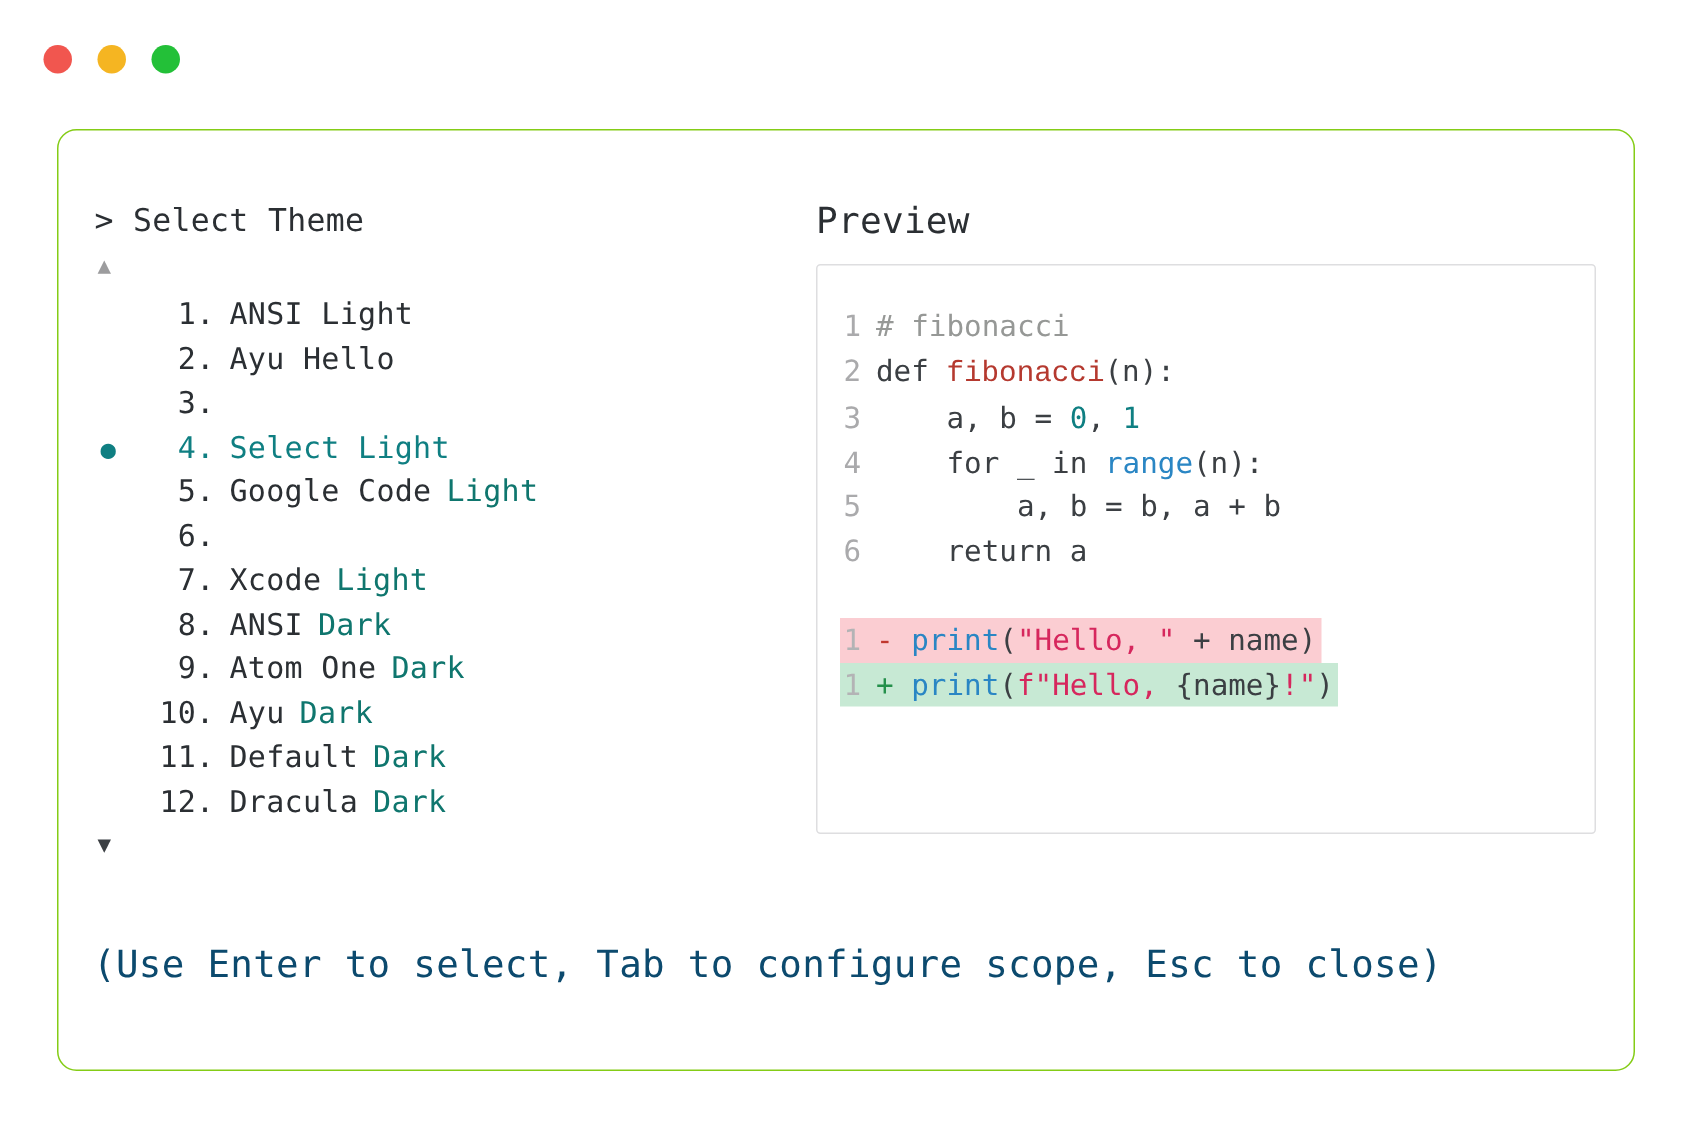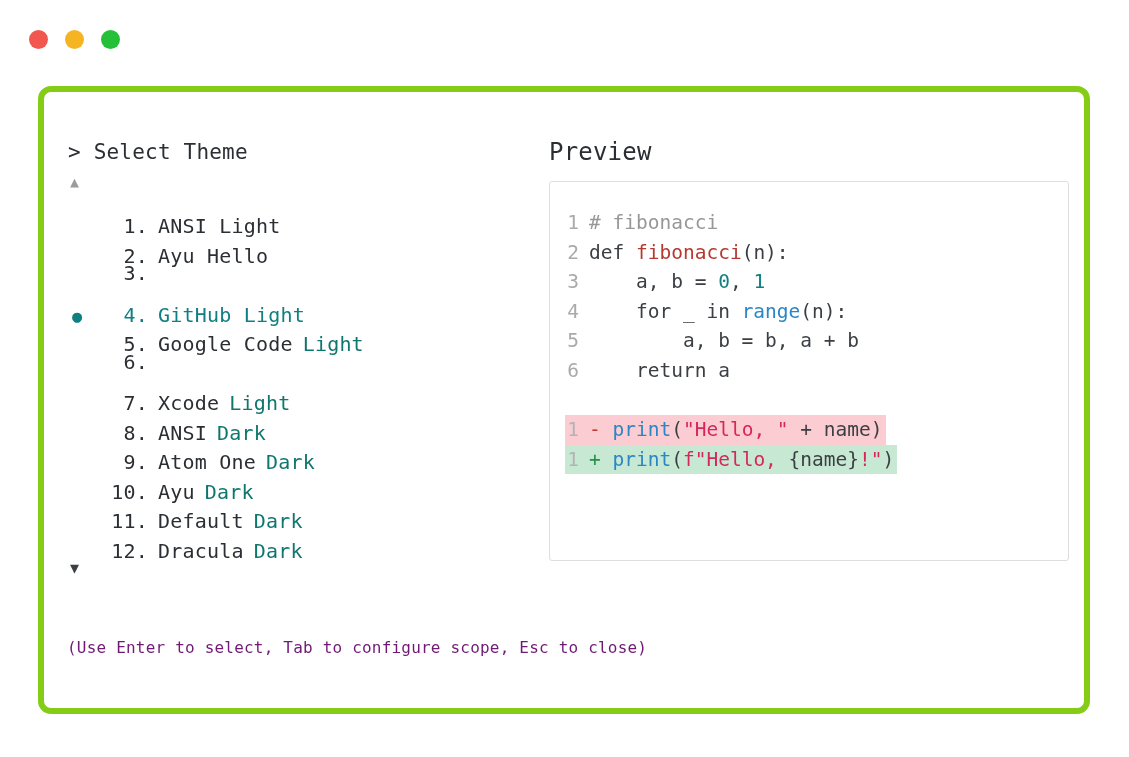--- a/index.html
+++ b/index.html
@@ -31,21 +31,21 @@
   .dot-green  { background: #23c038; }
 
   
   #theme-card {
     position: absolute;
     left: 38px;
     top: 86px;
     width: 1052px;
     height: 628px;
     box-sizing: border-box;
-    border: 6px solid #84cc16;
+    border: 1px solid #84cc16;
     border-radius: 13px;
     background: #ffffff;
   }
 
   
   #selector-column {
     position: absolute;
     left: 24px;
     top: 46px;
     width: 460px;
@@ -93,40 +93,39 @@
     width: 46px;
     flex: 0 0 46px;
     text-align: right;
     color: #2b2f33;
     letter-spacing: 0.2px;
   }
   .row-name {
     padding-left: 10px;
     color: #2b2f33;
     letter-spacing: 0.2px;
-    margin-top: 12px;
   }
   .row-suffix {
     padding-left: 10px;
     color: #0f766e;
     letter-spacing: 0.2px;
   }
   .theme-row.is-selected .row-index,
   .theme-row.is-selected .row-name,
   .theme-row.is-selected .row-suffix {
     color: #0f7f82;
   }
 
   #hint-text {
     position: absolute;
     left: 23px;
     top: 543px;
-    font-size: 16px;
+    font-size: 25px;
     line-height: 26px;
-    color: #701a75;
+    color: #0c4a6e;
     letter-spacing: 0.2px;
     white-space: pre;
   }
 
   
   #preview-column {
     position: absolute;
     left: 505px;
     top: 46px;
     width: 525px;
@@ -170,21 +169,21 @@
   .diff-line .code-inner { padding-right: 3px; }
   .diff-line .ln { color: #b3b3b5; }
   .diff-del { background: #fbcdd2; }
   .diff-add { background: #c7e9d4; }
   .diff-line { width: fit-content; }
   .sign-del { color: #c0372e; }
   .sign-add { color: #24904b; }
 
   
   .tok-comment { color: #969896; }
-  .tok-func    { color: #b5392f; }
+  .tok-func    { color: #b5392f; font-family: Liberation Mono, monospace; }
   .tok-builtin { color: #2a86c4; }
   .tok-num     { color: #0f7f82; }
   .tok-str     { color: #d6275d; }
   .tok-plain   { color: #3b3f43; }
 </style>
 </head>
 <body>
 
 <div id="window-dots">
   <span class="dot dot-red"></span>
@@ -196,21 +195,21 @@
 
   <div id="selector-column">
     <div class="prompt-header">&gt; Select Theme</div>
 
     <div class="scroll-arrow" id="scroll-up-arrow">▲</div>
 
     <ul id="theme-list">
         <li class="theme-row"><span class="row-bullet"></span><span class="row-index">1.</span><span class="row-name">ANSI Light</span></li>
         <li class="theme-row"><span class="row-bullet"></span><span class="row-index">2.</span><span class="row-name">Ayu Hello</span></li>
         <li class="theme-row"><span class="row-bullet"></span><span class="row-index">3.</span></li>
-        <li class="theme-row is-selected"><span class="row-bullet">●</span><span class="row-index">4.</span><span class="row-name">GitHub Light</span></li>
+        <li class="theme-row is-selected"><span class="row-bullet">●</span><span class="row-index">4.</span><span class="row-name">Select Light</span></li>
         <li class="theme-row"><span class="row-bullet"></span><span class="row-index">5.</span><span class="row-name">Google Code</span><span class="row-suffix">Light</span></li>
         <li class="theme-row"><span class="row-bullet"></span><span class="row-index">6.</span></li>
         <li class="theme-row"><span class="row-bullet"></span><span class="row-index">7.</span><span class="row-name">Xcode</span><span class="row-suffix">Light</span></li>
         <li class="theme-row"><span class="row-bullet"></span><span class="row-index">8.</span><span class="row-name">ANSI</span><span class="row-suffix">Dark</span></li>
         <li class="theme-row"><span class="row-bullet"></span><span class="row-index">9.</span><span class="row-name">Atom One</span><span class="row-suffix">Dark</span></li>
         <li class="theme-row"><span class="row-bullet"></span><span class="row-index">10.</span><span class="row-name">Ayu</span><span class="row-suffix">Dark</span></li>
         <li class="theme-row"><span class="row-bullet"></span><span class="row-index">11.</span><span class="row-name">Default</span><span class="row-suffix">Dark</span></li>
         <li class="theme-row"><span class="row-bullet"></span><span class="row-index">12.</span><span class="row-name">Dracula</span><span class="row-suffix">Dark</span></li>
       </ul>
 

